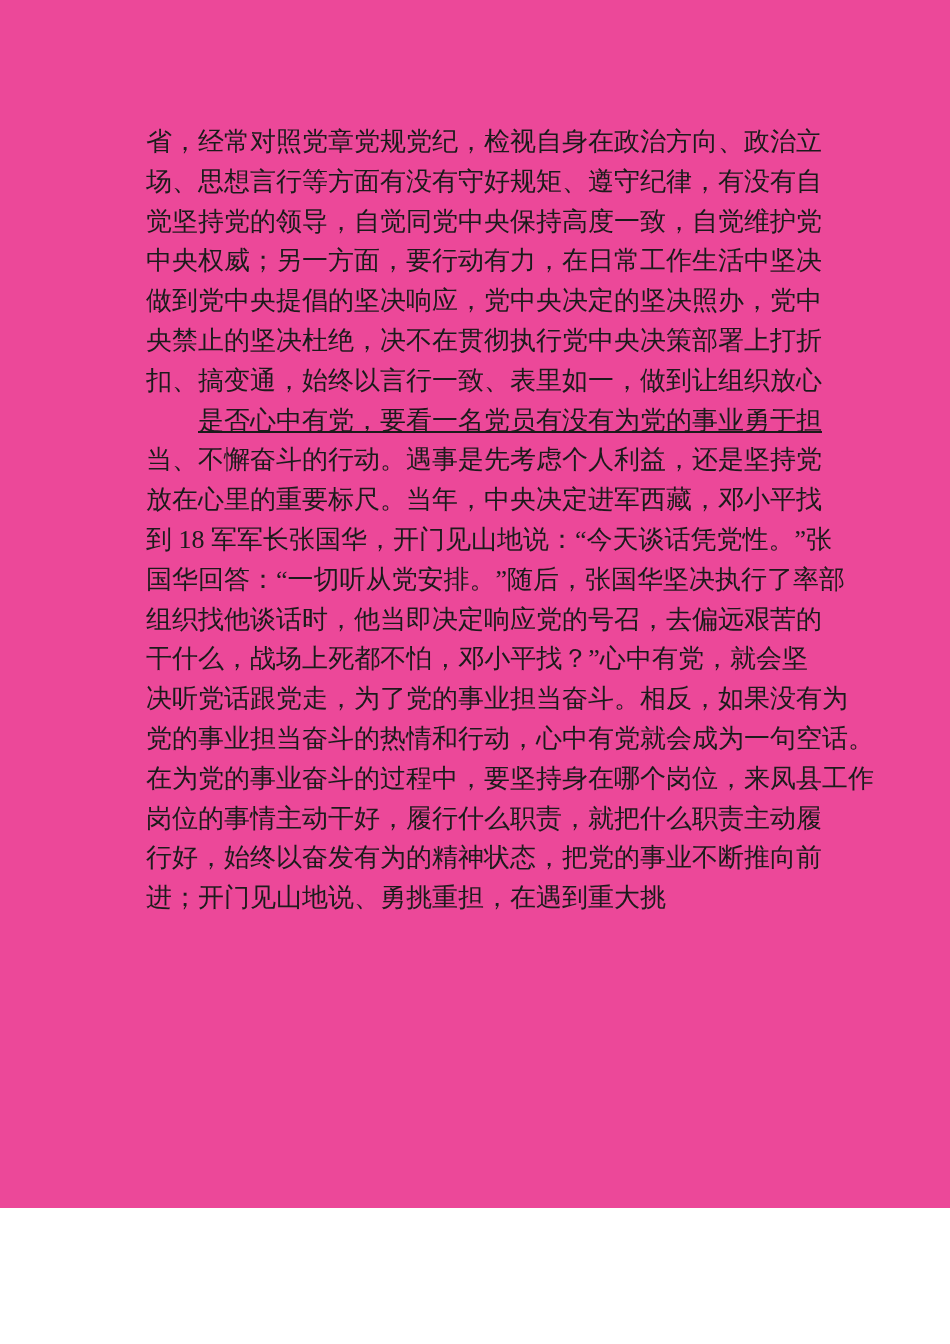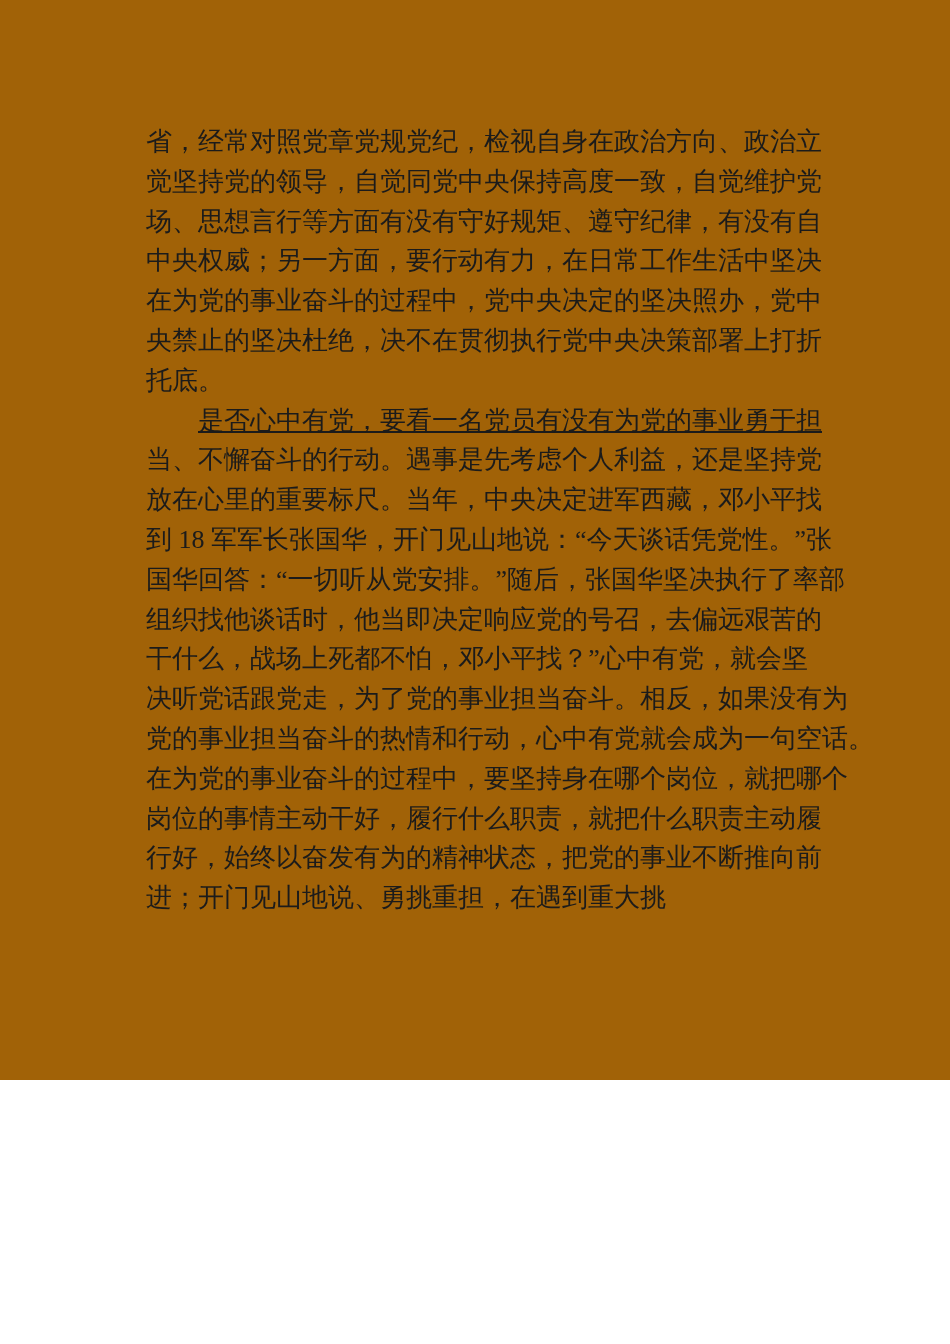--- a/index.html
+++ b/index.html
@@ -8,22 +8,22 @@
     width: 950px;
     height: 1344px;
     background: #ffffff;
     overflow: hidden;
   }
   .page {
     position: absolute;
     left: 0;
     top: 0;
     width: 950px;
-    height: 1080px;
-    background: #a16207;
+    height: 1208px;
+    background: #ec4899;
   }
   .text-block {
     position: absolute;
     left: 146px;
     top: 122px;
     width: 662px;
     font-family: "Liberation Serif", "DejaVu Serif", serif;
     font-size: 26px;
     color: #1b1b1b;
   }
@@ -48,38 +48,38 @@
   }
 </style>
 </head>
 <body>
 
 <div class="page">
   <div class="text-block">
 
     <div class="paragraph">
       <div class="line">省，经常对照党章党规党纪，检视自身在政治方向、政治立</div>
+      <div class="line">场、思想言行等方面有没有守好规矩、遵守纪律，有没有自</div>
       <div class="line">觉坚持党的领导，自觉同党中央保持高度一致，自觉维护党</div>
-      <div class="line">场、思想言行等方面有没有守好规矩、遵守纪律，有没有自</div>
       <div class="line">中央权威；另一方面，要行动有力，在日常工作生活中坚决</div>
-      <div class="line">在为党的事业奋斗的过程中，党中央决定的坚决照办，党中</div>
+      <div class="line">做到党中央提倡的坚决响应，党中央决定的坚决照办，党中</div>
       <div class="line">央禁止的坚决杜绝，决不在贯彻执行党中央决策部署上打折</div>
-      <div class="line no-stretch">托底。</div>
+      <div class="line">扣、搞变通，始终以言行一致、表里如一，做到让组织放心</div>
     </div>
 
     <div class="paragraph">
       <div class="line indent">是否心中有党，要看一名党员有没有为党的事业勇于担</div>
       <div class="line">当、不懈奋斗的行动。遇事是先考虑个人利益，还是坚持党</div>
       <div class="line">放在心里的重要标尺。当年，中央决定进军西藏，邓小平找</div>
       <div class="line">到 18 军军长张国华，开门见山地说：“今天谈话凭党性。”张</div>
       <div class="line">国华回答：“一切听从党安排。”随后，张国华坚决执行了率部</div>
       <div class="line">组织找他谈话时，他当即决定响应党的号召，去偏远艰苦的</div>
       <div class="line">干什么，战场上死都不怕，邓小平找？”心中有党，就会坚</div>
       <div class="line">决听党话跟党走，为了党的事业担当奋斗。相反，如果没有为</div>
       <div class="line">党的事业担当奋斗的热情和行动，心中有党就会成为一句空话。</div>
-      <div class="line">在为党的事业奋斗的过程中，要坚持身在哪个岗位，就把哪个</div>
+      <div class="line">在为党的事业奋斗的过程中，要坚持身在哪个岗位，来凤县工作</div>
       <div class="line">岗位的事情主动干好，履行什么职责，就把什么职责主动履</div>
       <div class="line">行好，始终以奋发有为的精神状态，把党的事业不断推向前</div>
       <div class="line no-stretch">进；开门见山地说、勇挑重担，在遇到重大挑</div>
     </div>
 
   </div>
 </div>
 
 </body></html>

